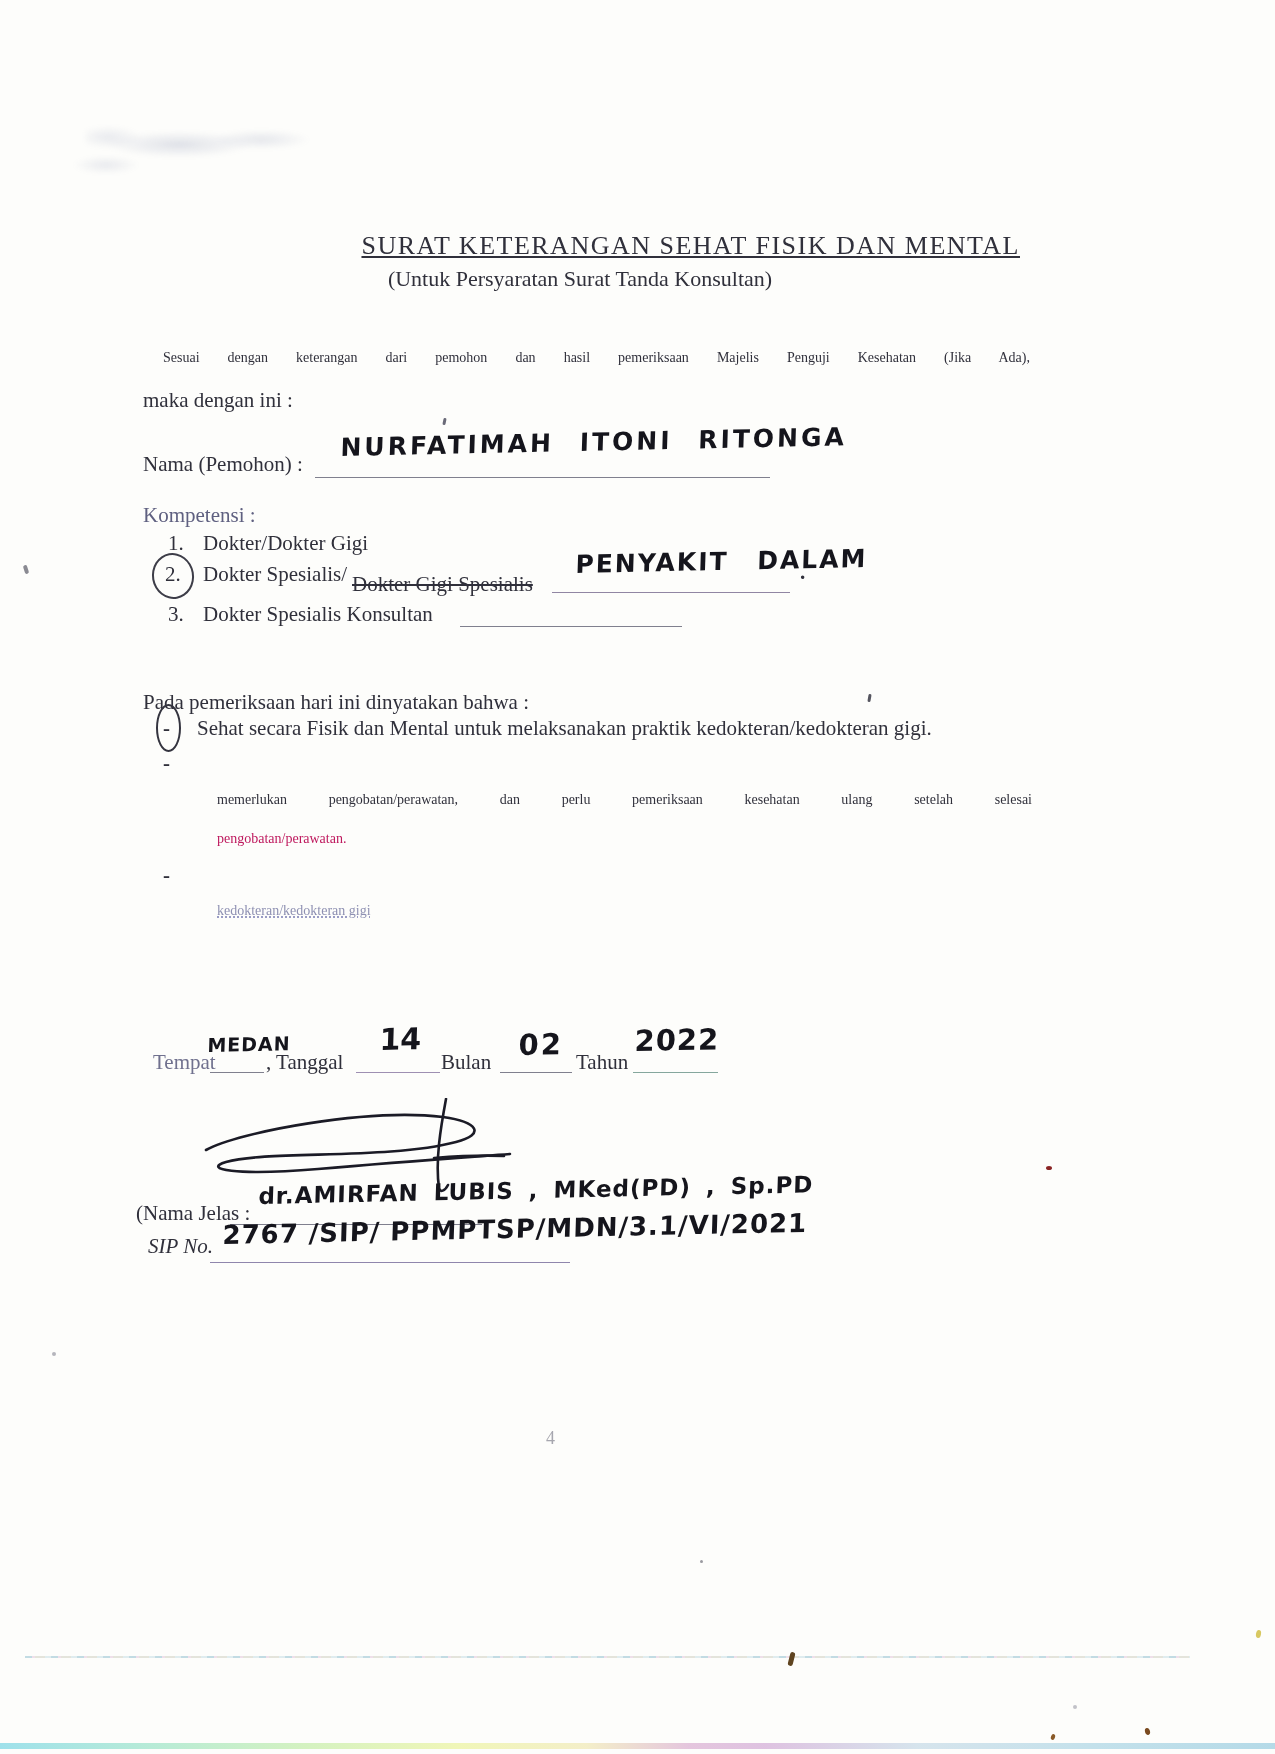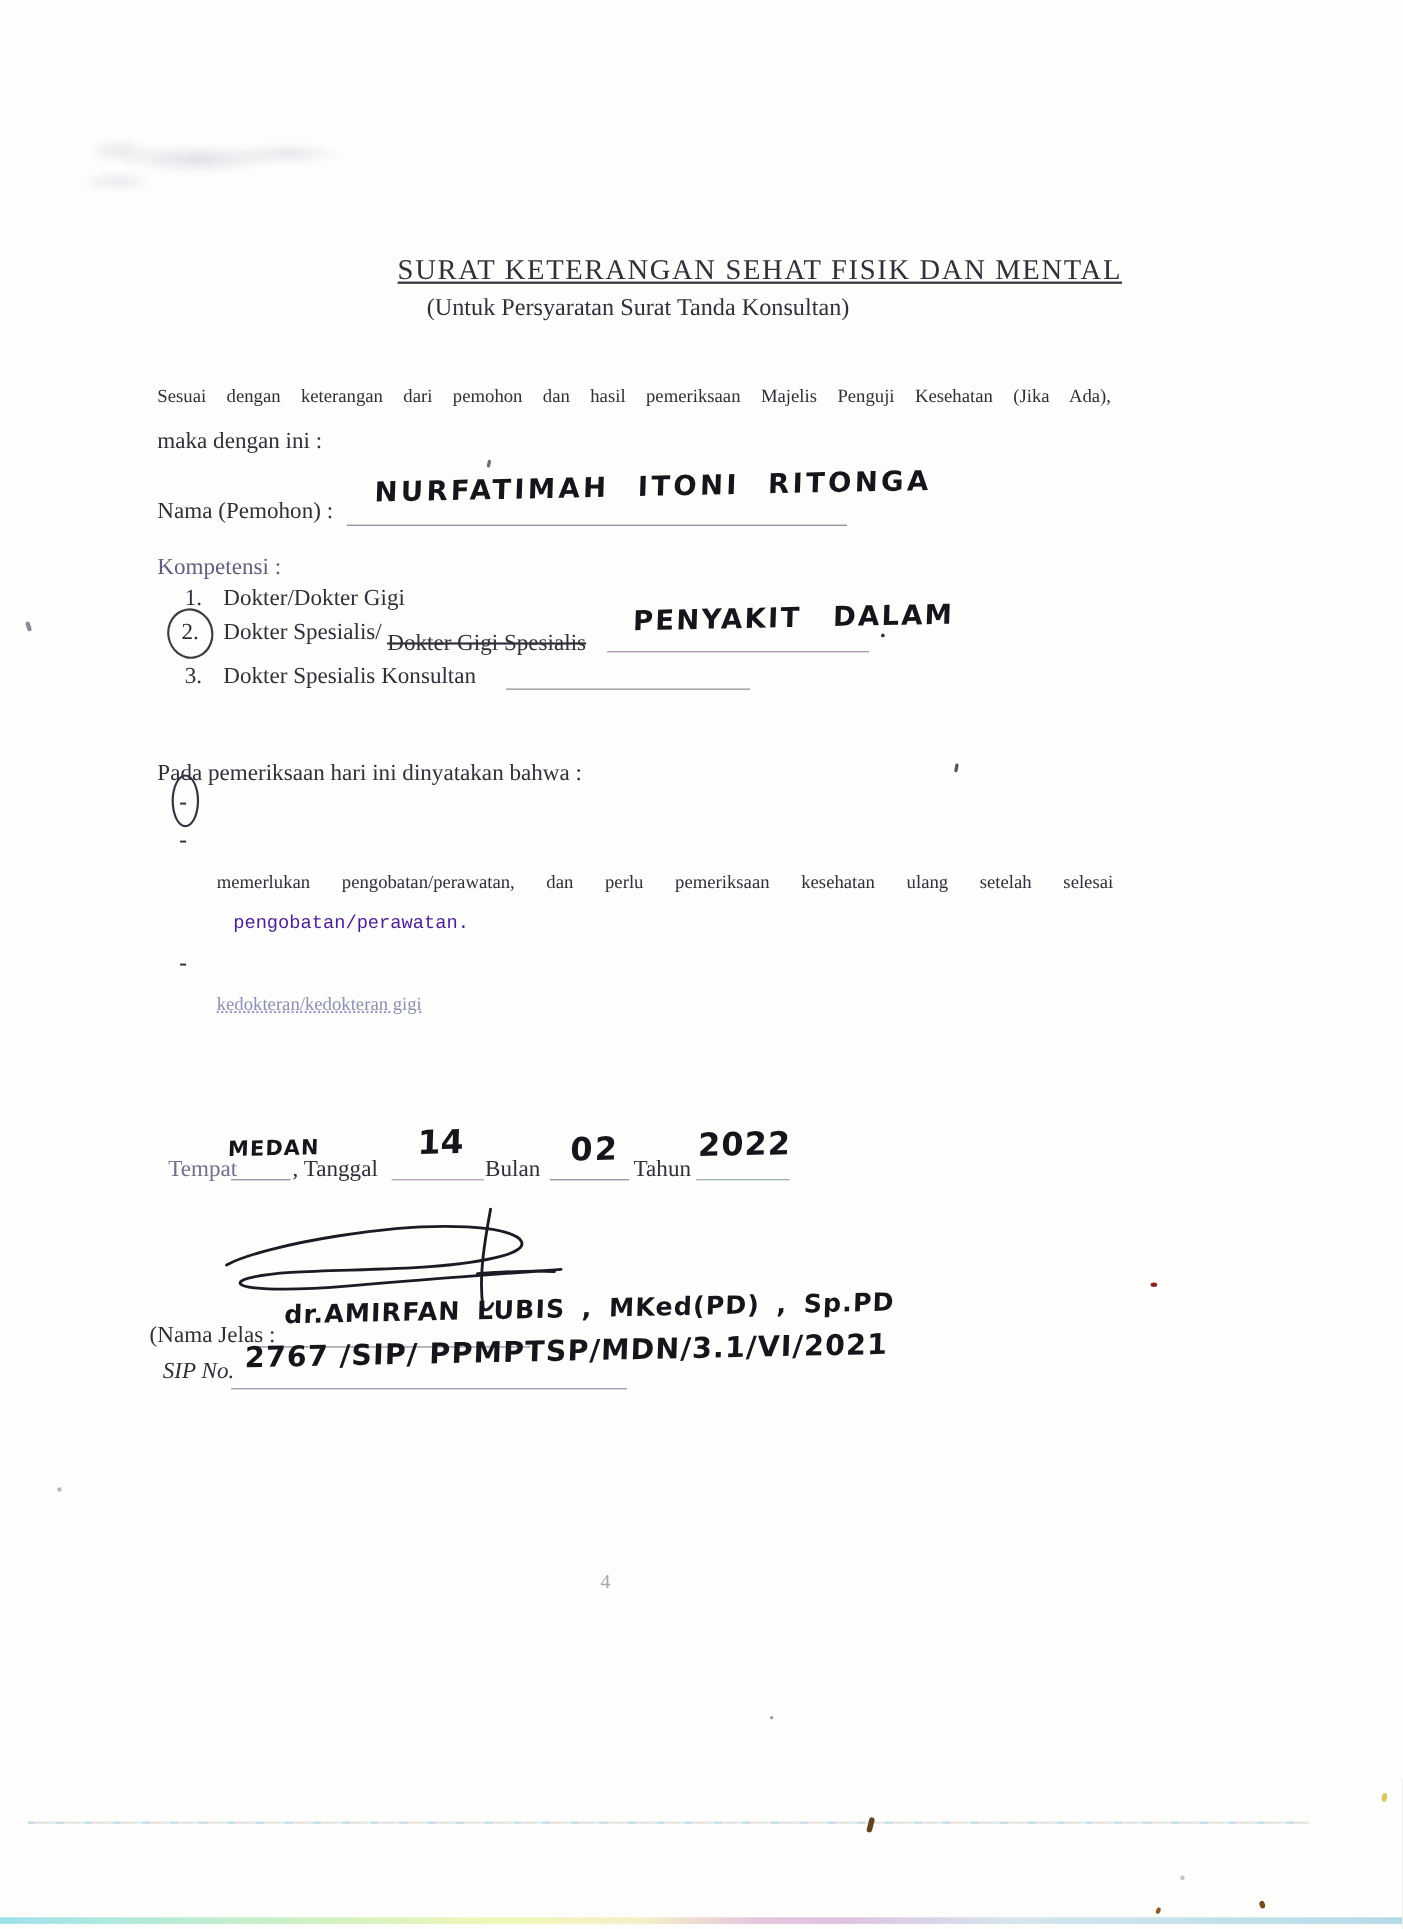--- a/index.html
+++ b/index.html
@@ -20,21 +20,21 @@
     color:#15151c;font-weight:bold;
     transform:rotate(-1.2deg) skewX(-3deg);
     transform-origin:left bottom;
     white-space:nowrap;
   }
   .underline{border-top:1.8px solid #55566a;height:0;opacity:.75;}
   .faded{color:#8e90b2;}
   .title{font-size:26px;letter-spacing:1.5px;}
   .subtitle{font-size:22px;}
   .body20{font-size:21px;}
-  .body19{font-size:17px;}
+  .body19{font-size:14px;margin-left:20px;}
   .circle{border:2px solid #3a3a46;border-radius:50%;}
   .speck{position:absolute;border-radius:50%;}
   .smudge{filter:blur(2px);opacity:.5;}
 </style>
 </head>
 <body>
 
 <div class="page">
 
   <div class="abs smudge" style="left:85px;top:118px;width:235px;height:48px;
@@ -72,24 +72,25 @@
   <div class="abs printed body20 nowrap" style="left:203px;top:602px;">Dokter Spesialis Konsultan</div>
   <div class="abs underline" style="left:460px;top:626px;width:222px;"></div>
 
   <div class="speck" style="left:24px;top:565px;width:4px;height:9px;background:#8a8a92;border-radius:2px;transform:rotate(-18deg);"></div>
 
   <div class="abs printed body20 nowrap" style="left:143px;top:690px;">Pada pemeriksaan hari ini dinyatakan bahwa :</div>
   <div class="speck" style="left:868px;top:694px;width:3px;height:8px;background:#55555f;border-radius:2px;transform:rotate(10deg);"></div>
 
   <div class="abs circle" style="left:156px;top:704px;width:21px;height:44px;border-color:#34343f;"></div>
   <div class="abs printed body20" style="left:163px;top:716px;font-weight:bold;">-</div>
+  <div class="abs printed body20 nowrap" style="left:197px;top:716px;">Sehat secara Fisik dan Mental untuk melaksanakan praktik kedokteran/kedokteran gigi.</div>
 
   <div class="abs printed body20" style="left:163px;top:751px;font-weight:bold;">-</div>
   <div class="abs printed body19 jline" style="left:197px;top:792px;width:815px;">memerlukan pengobatan/perawatan, dan perlu pemeriksaan kesehatan ulang setelah selesai</div>
-  <div class="abs printed body19 nowrap faded" style="left:212px;top:831px;color:#4c1d95;font-family:Liberation Mono, monospace;">pengobatan/perawatan.</div>
+  <div class="abs printed body19 nowrap faded" style="left:197px;top:831px;color:#be185d;">pengobatan/perawatan.</div>
 
   <div class="abs printed body20" style="left:163px;top:863px;font-weight:bold;">-</div>
   <div class="abs printed body19 nowrap faded" style="left:197px;top:903px;text-decoration:underline dotted #9a9cc4 1.5px;">kedokteran/kedokteran gigi</div>
 
   <div class="abs printed body20 nowrap faded" style="left:153px;top:1050px;color:#70718e;">Tempat</div>
   <div class="abs underline" style="left:210px;top:1072px;width:54px;"></div>
   <div class="abs hand" style="left:207px;top:1034px;font-size:19px;letter-spacing:1px;">MEDAN</div>
 
   <div class="abs printed body20 nowrap" style="left:266px;top:1050px;">, Tanggal</div>
   <div class="abs underline" style="left:356px;top:1072px;width:84px;border-top-color:#7d6a9a;"></div>

